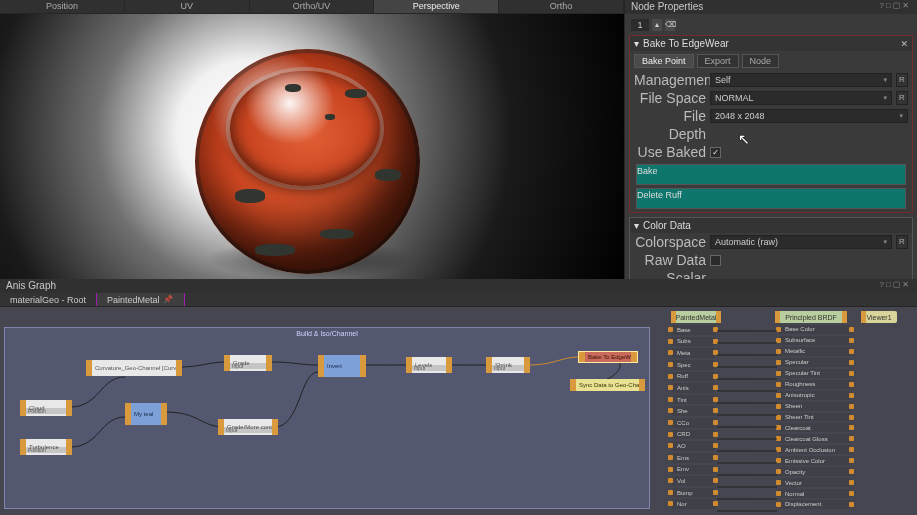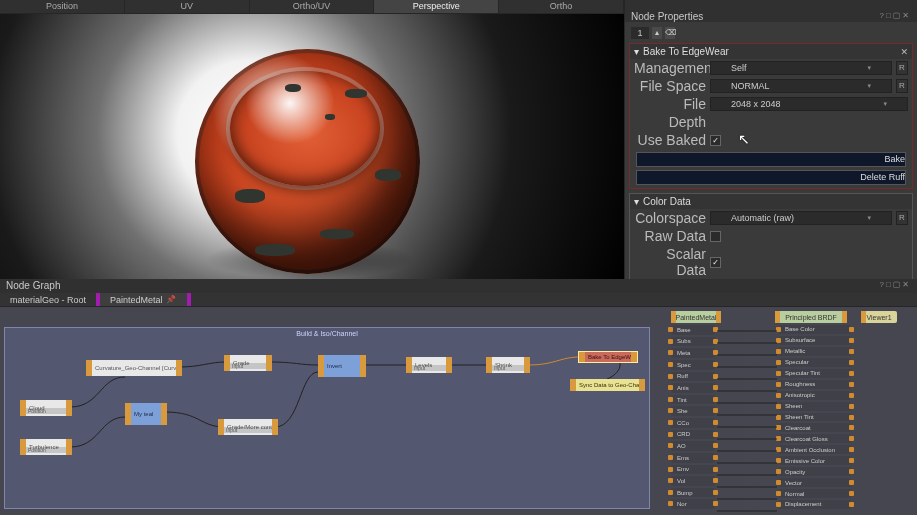--- a/index.html
+++ b/index.html
@@ -28,47 +28,47 @@
   #ball-top { position:absolute; left:35px; top:22px; width:150px; height:115px; border-radius:50%;
     background:
       radial-gradient(ellipse at 40% 28%, rgba(255,255,255,.95), rgba(255,255,255,0) 35%),
       radial-gradient(ellipse at 52% 55%, #e26037 0%, #c94521 55%, #7a250d 95%);
     box-shadow: 0 6px 12px rgba(0,0,0,.45), inset 0 -5px 14px rgba(0,0,0,.5), 0 0 0 4px rgba(200,200,200,.35);
   }
   .chip { position:absolute; background:#30352f; border-radius:40%; filter:blur(.4px); }
 
   
   #right-panel { flex:1; display:flex; flex-direction:column; background:#3a3a3a; border-left:1px solid #262626; }
-  #rp-header { height:14px; padding:11px 6px; font-size:10px; background:#303030; display:flex; justify-content:space-between; }
+  #rp-header { height:14px; padding:1px 6px; font-size:10px; background:#303030; display:flex; justify-content:space-between; }
   #rp-body { flex:1; overflow:auto; padding:2px 4px 4px 4px; }
   .stepper { display:flex; align-items:center; gap:3px; margin:3px 0 4px 2px;}
   .step-btn { width:10px; height:12px; background:#4a4a4a; font-size:8px; text-align:center; line-height:11px; color:#ccc; }
   .step-val { width:18px; height:12px; background:#2b2b2b; font-size:9px; text-align:center; line-height:12px; }
   .group { border:1px solid #732b2b; margin-bottom:4px; background:#3a3a3a; }
   .group-hd { background:#343434; padding:2px 4px; display:flex; align-items:center; gap:4px; font-size:10px; color:#ddd; }
   .group-hd .xbtn { margin-left:auto; font-size:9px; color:#bbb; }
   .subtabs { display:flex; padding:3px 4px; gap:3px; }
   .subtab { padding:1px 7px; font-size:9px; background:#333; border:1px solid #555; color:#aaa; }
   .subtab.active { background:#4a4a4a; color:#eee; }
   .prop-row { display:flex; align-items:center; padding:1px 4px; gap:4px; }
   .prop-label { width:72px; text-align:right; font-size:14px; color:#bbb; }
-  .prop-field { flex:1; height:14px; background:#2b2b2b; border:1px solid #222; font-size:9px; padding:0 20px; line-height:12px; color:#ccc; display:flex; align-items:center; justify-content:space-between; }
+  .prop-field { flex:1; height:14px; background:#2b2b2b; border:1px solid #222; font-size:9px; padding:0 4px; line-height:12px; color:#ccc; display:flex; align-items:center; justify-content:space-between; }
   .prop-field .caret { font-size:7px; color:#888; }
   .reset-btn { width:12px; height:14px; background:#333; border:1px solid #222; font-size:8px; text-align:center; line-height:12px; color:#aaa;}
   .chk { width:11px; height:11px; border:1px solid #666; background:#2b2b2b; display:inline-flex; align-items:center; justify-content:center; font-size:8px; color:#eee;}
-  .wide-btn { margin:3px 6px; height:15px; background:#0f172a; border:1px solid #555; text-align:right; font-size:9px; line-height:13px; color:#ddd;}
+  .wide-btn { margin:3px 6px; height:21px; background:#0f766e; border:1px solid #555; text-align:left; font-size:9px; line-height:13px; color:#ddd;}
   #cursor { position:absolute; left:738px; top:131px; font-size:14px; color:#fff; text-shadow:0 0 2px #000; pointer-events:none; z-index:50;}
   #rp-tabs { height:17px; display:flex; background:#303030; gap:1px; border-top:1px solid #262626; }
   .rptab { flex:0 0 auto; padding:2px 5px; font-size:9px; color:#bbb; background:#2d2d2d; border-right:1px solid #222; white-space:nowrap; overflow:hidden;}
   .rptab.active { background:#444; color:#eee;}
 
   
   #nodegraph-hd { position:absolute; left:0; top:279px; right:0; height:14px; background:#303030; padding:1px 6px; font-size:10px; display:flex; justify-content:space-between;}
   #nodegraph-tabs { position:absolute; left:0; top:293px; right:0; height:14px; background:#333; display:flex; border-bottom:1px solid #262626;}
-  .ngtab { padding:0 10px; font-size:9px; line-height:14px; border-right:4px solid #a21caf; color:#ccc; display:flex; align-items:center; gap:4px;}
+  .ngtab { padding:0 10px; font-size:9px; line-height:14px; border-right:1px solid #a21caf; color:#ccc; display:flex; align-items:center; gap:4px;}
   .pin { font-size:8px; opacity:.6;}
   #nodegraph-canvas { position:absolute; left:0; top:307px; right:0; bottom:0; background:#45464f; overflow:hidden;}
   .ng-zone { position:absolute; top:20px; bottom:6px; background:rgba(120,130,190,.3); border:1px solid rgba(170,180,230,.5); }
   .ng-zone-label { position:absolute; top:2px; left:50%; transform:translateX(-50%); font-size:7px; color:#cdd4ff;}
   .node { position:absolute; height:14px; display:flex; align-items:stretch; font-size:6px; }
   .node .sock { width:6px; background:#d99a3e; }
   .node .body { flex:1; padding:0 3px; display:flex; align-items:center; color:#555; white-space:nowrap; overflow:hidden; }
   .node .body.sub { position:absolute; left:6px; top:8px; right:6px; height:6px; background:rgba(0,0,0,.15); font-size:5px; padding:0 2px; display:flex; align-items:center; color:#555;}
   .n-white .body{ background:#e8e8e8;} 
   .n-blue  .body{ background:#7ea0d8; color:#1a2a4a;} 
@@ -124,20 +124,25 @@
         <div class="step-btn">▴</div>
         <div class="step-btn">⌫</div>
       </div>
 
       <div class="group">
         <div class="group-hd">
           <span>▾</span>
           <span>Bake To EdgeWear</span>
           <span class="xbtn">✕</span>
         </div>
+        <div class="subtabs">
+          <div class="subtab active">Bake Point</div>
+          <div class="subtab">Export</div>
+          <div class="subtab">Node</div>
+        </div>
         <div class="prop-row">
           <div class="prop-label">Management</div>
           <div class="prop-field">
               <span>Self</span>
               <span class="caret">▾</span>
             </div>
           <div class="reset-btn">R</div>
         </div>
         <div class="prop-row">
           <div class="prop-label">File Space</div>
@@ -187,21 +192,21 @@
           <div class="chk">✓</div>
         </div>
       </div>
     </div>
   </div>
 </div>
 
 <div id="cursor">↖</div>
 
 <div id="nodegraph-hd">
-  <span>Node Graph</span>
+  <span>Anis Graph</span>
   <span class="winicons">?□▢✕</span>
 </div>
 <div id="nodegraph-tabs">
   <div class="ngtab">
       <span>materialGeo - Root</span>
     </div>
   <div class="ngtab" style="background:#3e3e3e">
       <span>PaintedMetal</span>
       <span class="pin">📌</span>
     </div>

